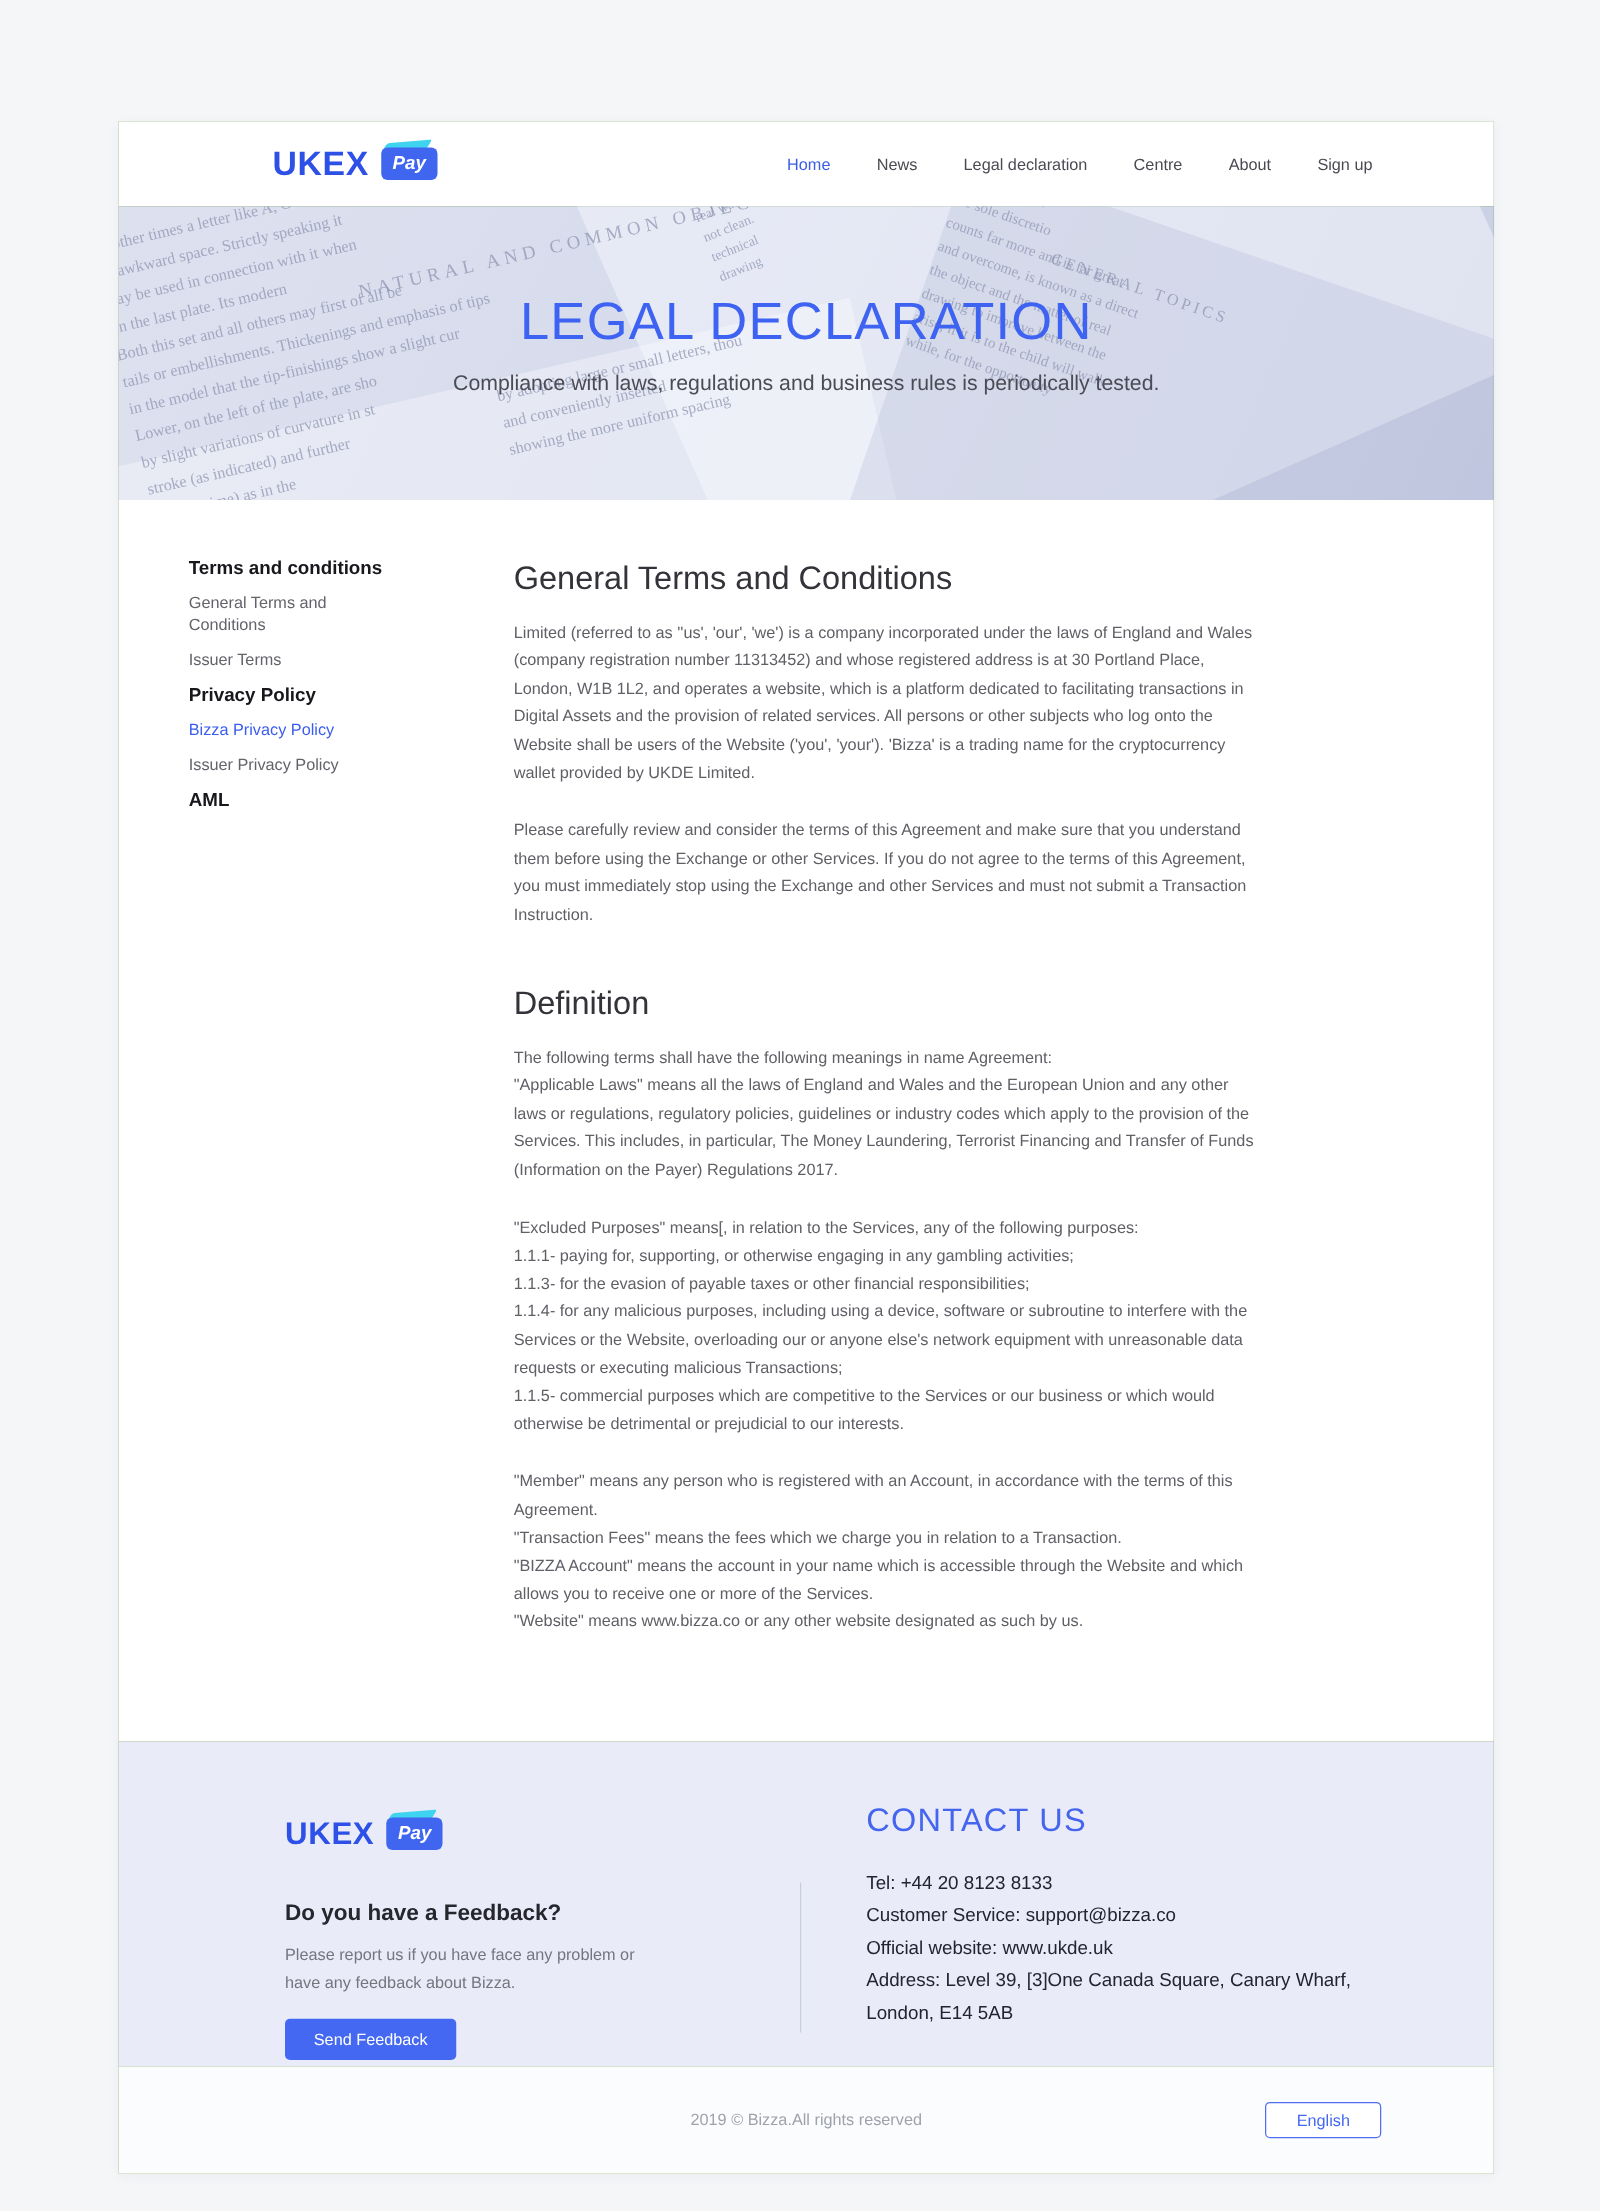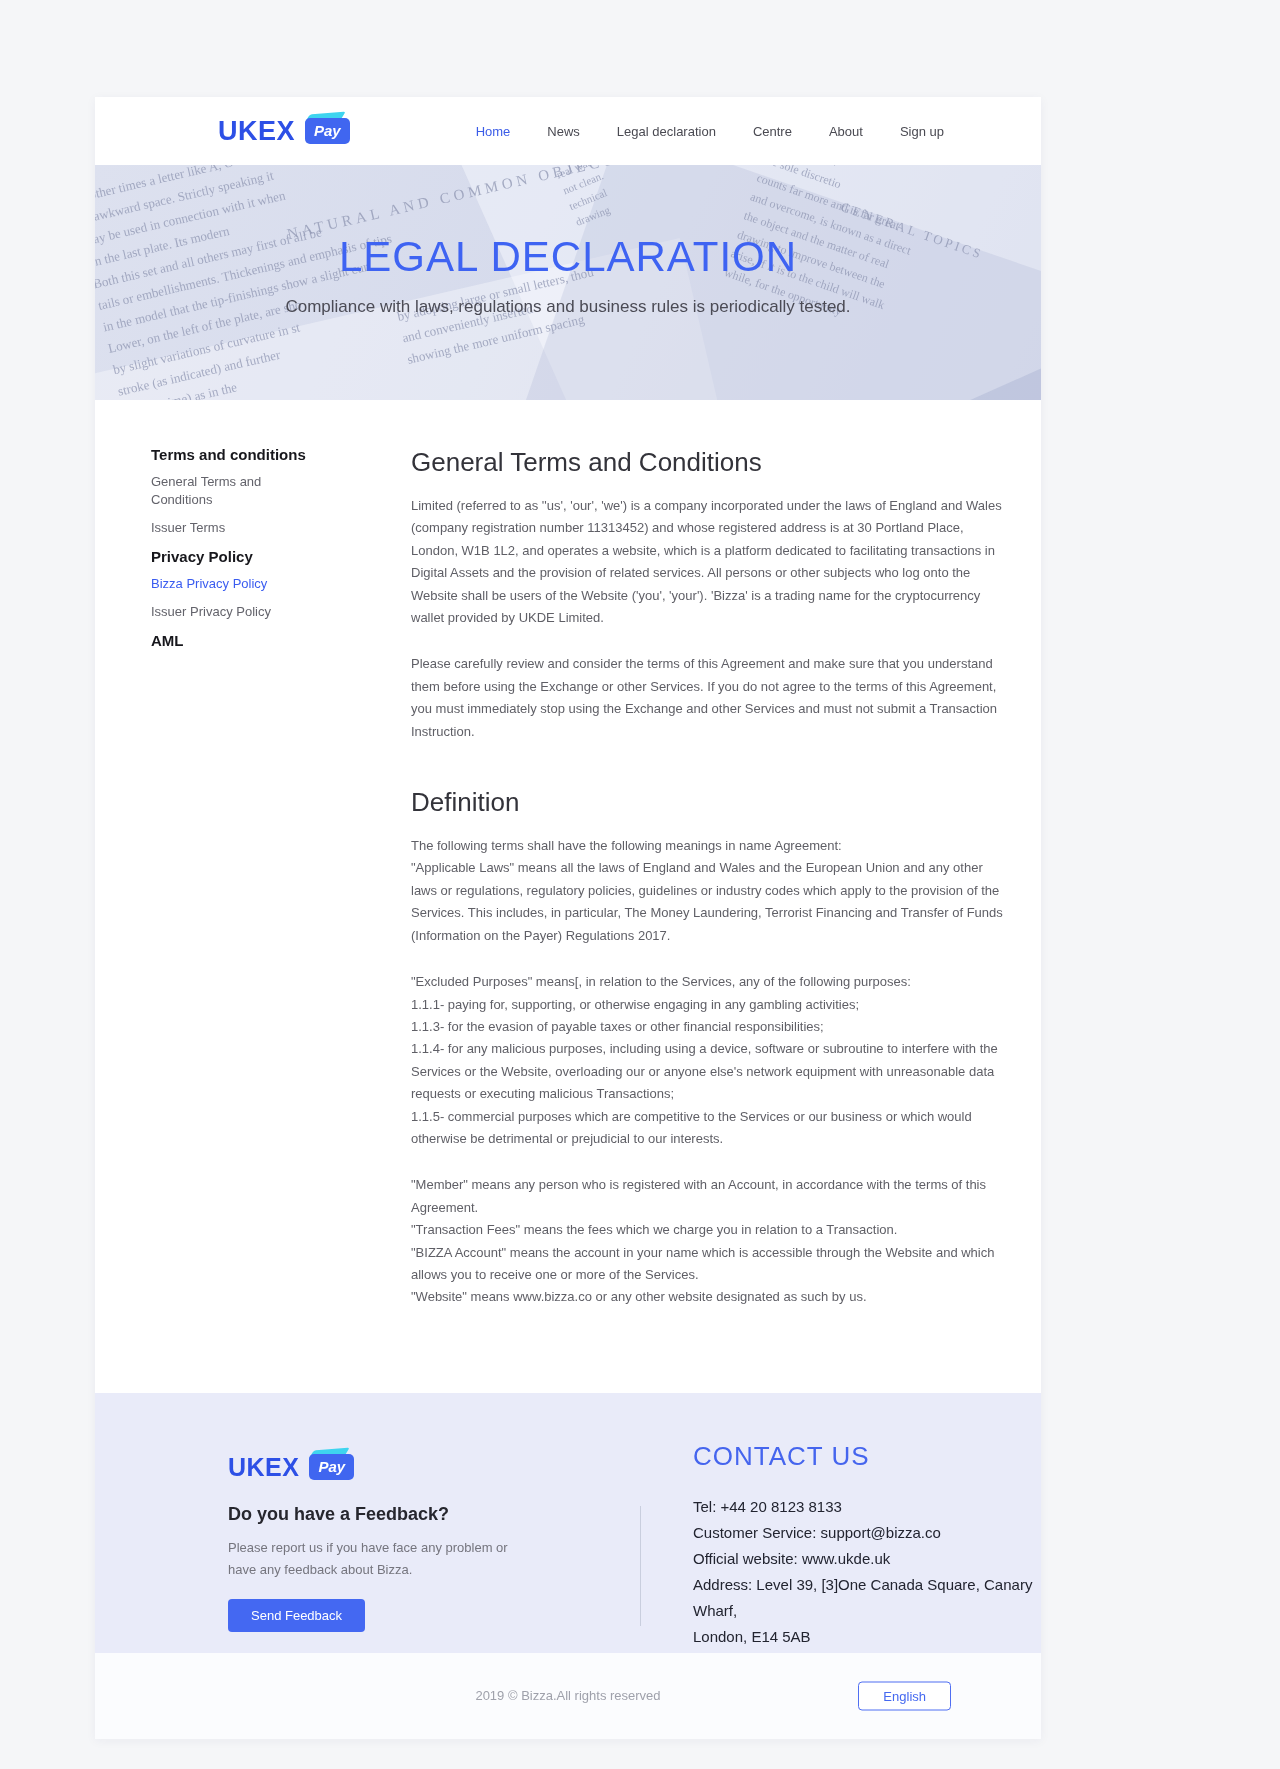--- a/index.html
+++ b/index.html
@@ -4,21 +4,21 @@
 <style>
   * { box-sizing: border-box; margin: 0; padding: 0; }
   html,body { width:1280px; height:1769px; }
   body {
     font-family: "Liberation Sans", "DejaVu Sans", sans-serif;
     background:#f5f6f8;
     position:relative;
     overflow:hidden;
   }
   .card {
-    position:absolute; left:95px; top:97px; width:946px;
+    position:absolute; left:95px; top:97px; width:1100px;
     background:#4d7c0f;
     box-shadow:0 2px 10px rgba(30,40,90,0.05);
   }
   
   .topbar {
     height:68px; display:flex; align-items:center;
     padding:0 97px 0 123px; background:#fff;
   }
   .logo { display:flex; align-items:center; cursor:pointer; }
   .logo-text {
@@ -76,21 +76,21 @@
   .article h2 { font-size:26px; font-weight:400; color:#33333a;
     line-height:34px; margin:0 0 16px 0; }
   .article section + section h2 { margin-top:42px; }
   .block { margin-bottom:24px; }
   .block:last-child { margin-bottom:0; }
   .block p { font-size:13px; line-height:22.4px; color:#5f5f66; }
   
   .footer { position:relative; height:260px; background:#e9ebf9;
     padding:60px 0 0 133px; }
   .footer .logo-text { font-size:25px; }
-  .f-title { margin-top:22px; font-size:18px; font-weight:bold; color:#26262e; }
+  .f-title { margin-top:38px; font-size:18px; font-weight:bold; color:#26262e; }
   .f-body { margin-top:12px; width:300px; font-size:13px; line-height:22px; color:#75757e; }
   .f-btn { margin-top:18px; display:inline-block; background:#4468f2; color:#fff;
     border:none; font-size:13px; padding:9px 23px; border-radius:4px;
     font-family:inherit; cursor:pointer; }
   .f-divider { position:absolute; left:545px; top:113px; width:1px; height:120px;
     background:#c9cede; }
   .f-contact { position:absolute; left:598px; top:48px; }
   .c-title { font-size:26px; font-weight:400; color:#4565ee; letter-spacing:1px; }
   .c-lines { margin-top:22px; }
   .c-lines p { font-size:15px; line-height:26px; color:#222430; }

